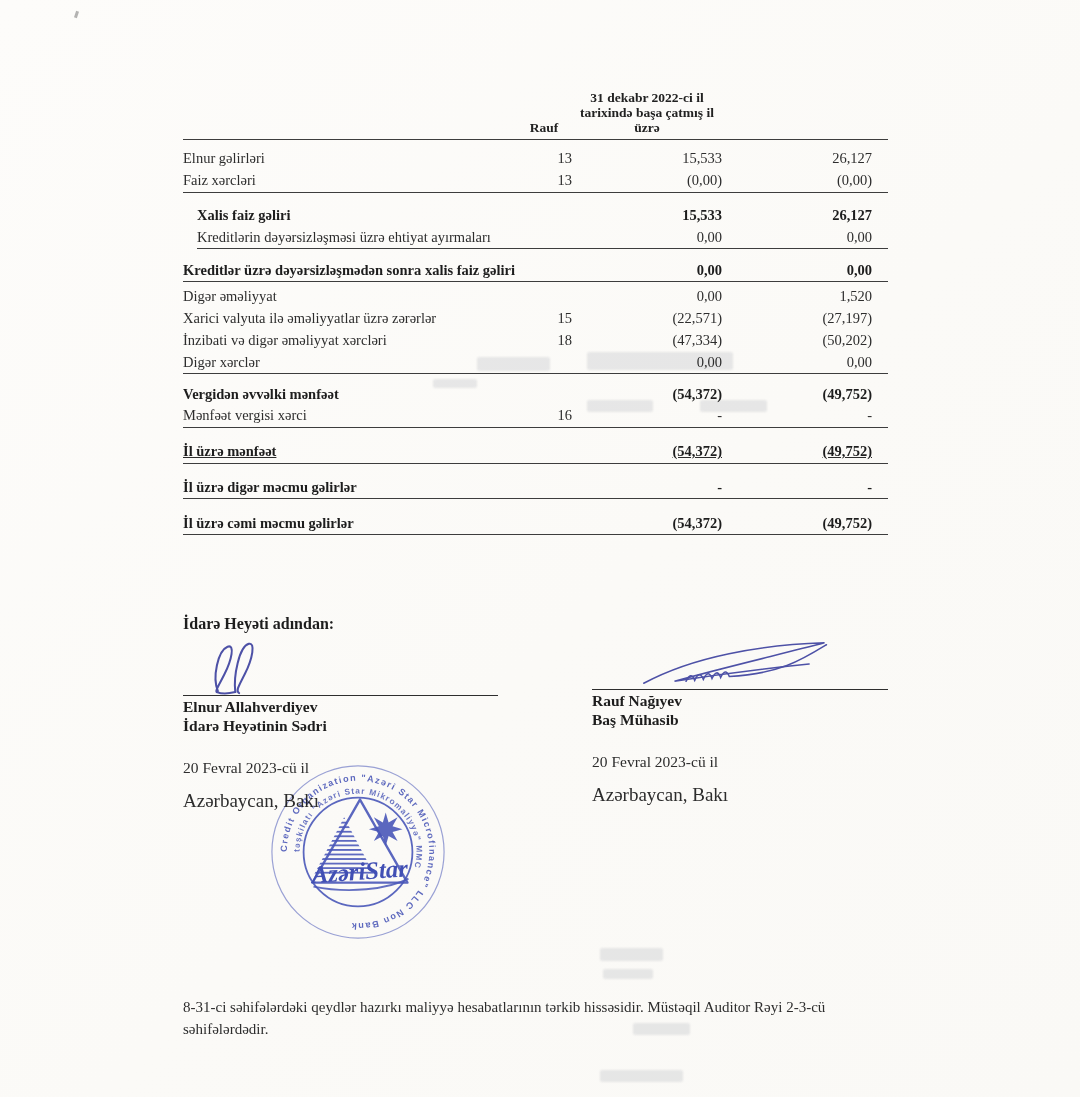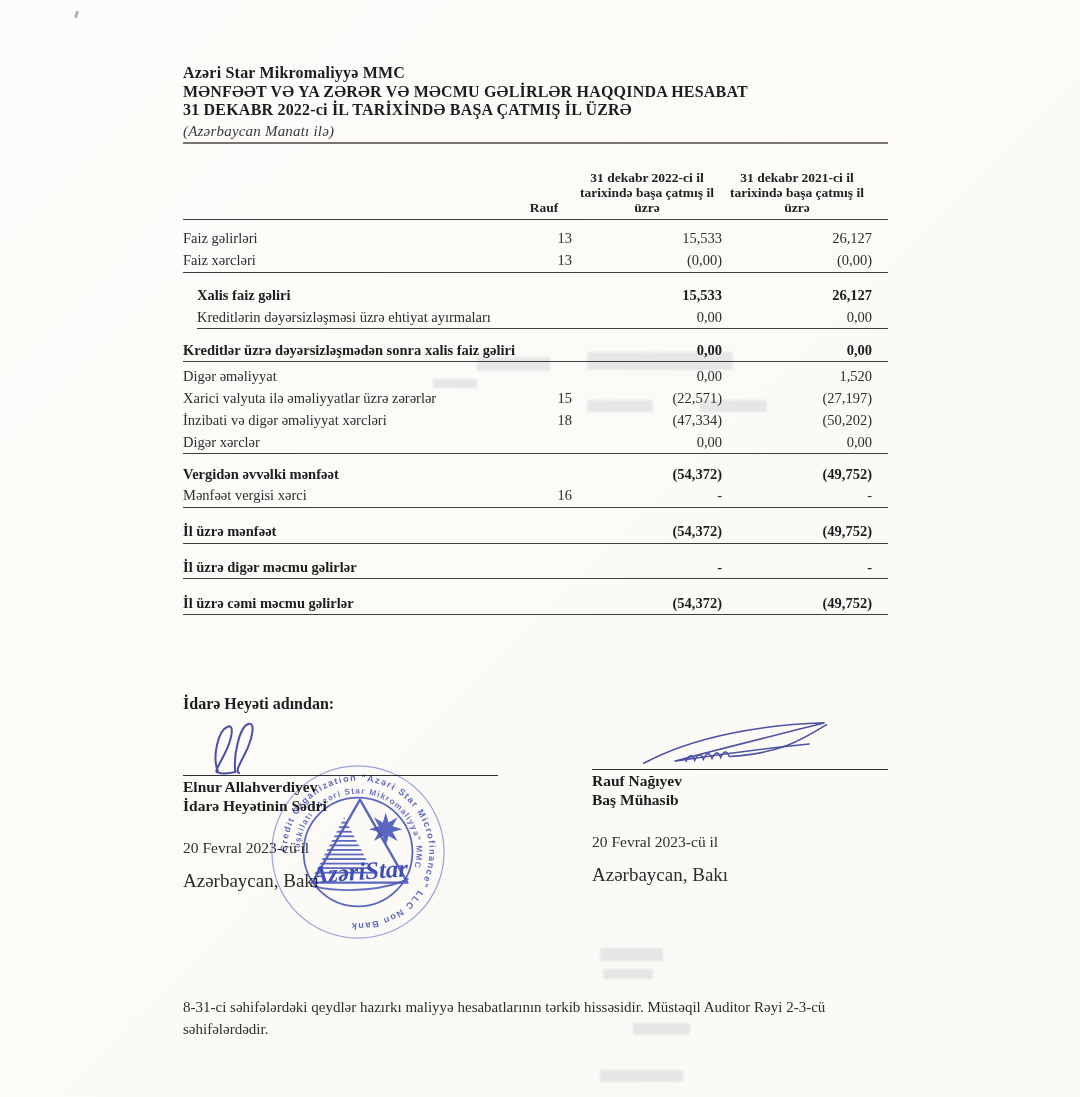--- a/index.html
+++ b/index.html
@@ -17,21 +17,21 @@
   .tbl{margin-top:26px;}
   .thead{display:grid;grid-template-columns:1fr 56px 150px 150px;padding-right:16px;
          align-items:end;border-bottom:1.7px solid #3d3d3d;padding-bottom:4px;}
   .thead .ch{font-weight:bold;font-size:13.5px;line-height:15px;text-align:center;color:#222;}
   .sect{border-bottom:1.7px solid #3d3d3d;}
   .sect:nth-child(1){padding-top:8px;}
   .sect:nth-child(2){padding-top:12px;margin-left:14px;}
   .sect:nth-child(3){padding-top:10px;}
   .sect:nth-child(4){padding-top:4px;}
   .sect:nth-child(5){padding-top:9px;}
-  .sect:nth-child(6){padding-top:13px;}
+  .sect:nth-child(6){padding-top:13px;text-decoration:underline;}
   .sect:nth-child(7){padding-top:13px;}
   .sect:nth-child(8){padding-top:13px;}
   .trow{display:grid;grid-template-columns:1fr 56px 150px 150px;padding-right:16px;
         min-height:21.8px;align-items:center;font-size:14.5px;color:#2d2d2d;}
   .trow .label{white-space:nowrap;}
   .trow .label.wrap{white-space:normal;max-width:340px;line-height:20px;}
   .trow .note{text-align:right;}
   .trow .num{text-align:right;}
   .trow.bold{font-weight:bold;color:#1d1d1d;}
   
@@ -66,39 +66,31 @@
   <div class="ghost" style="left:587px;top:352px;width:146px;height:18px;"></div>
   <div class="ghost" style="left:433px;top:379px;width:44px;height:9px;"></div>
   <div class="ghost" style="left:587px;top:400px;width:66px;height:12px;"></div>
   <div class="ghost" style="left:700px;top:400px;width:67px;height:12px;"></div>
   <div class="ghost" style="left:600px;top:948px;width:63px;height:13px;"></div>
   <div class="ghost" style="left:603px;top:969px;width:50px;height:10px;"></div>
   <div class="ghost" style="left:633px;top:1023px;width:57px;height:12px;"></div>
   <div class="ghost" style="left:600px;top:1070px;width:83px;height:12px;"></div>
 
   <div class="content">
-    <div class="doc-header">
-      <div>Azəri Star Mikromaliyyə MMC</div>
-      <div>MƏNFƏƏT VƏ YA ZƏRƏR VƏ MƏCMU GƏLİRLƏR HAQQINDA HESABAT</div>
-      <div>31 DEKABR 2022-ci İL TARİXİNDƏ BAŞA ÇATMIŞ İL ÜZRƏ</div>
-      <div class="currency">(Azərbaycan Manatı ilə)</div>
-      <div class="head-rule"></div>
-    </div>
 
     <div class="tbl">
       <div class="thead">
         <div class="ch"></div>
         <div class="ch">Rauf</div>
         <div class="ch">31 dekabr 2022-ci il tarixində başa çatmış il üzrə</div>
-        <div class="ch">31 dekabr 2021-ci il tarixində başa çatmış il üzrə</div>
       </div>
       <div id="tbody">
           <div class="sect">
             <div class="trow">
-              <div class="label">Faiz gəlirləri</div>
+              <div class="label">Elnur gəlirləri</div>
               <div class="note">13</div>
               <div class="num">15,533</div>
               <div class="num">26,127</div>
             </div>
             <div class="trow">
               <div class="label">Faiz xərcləri</div>
               <div class="note">13</div>
               <div class="num">(0,00)</div>
               <div class="num">(0,00)</div>
             </div>

